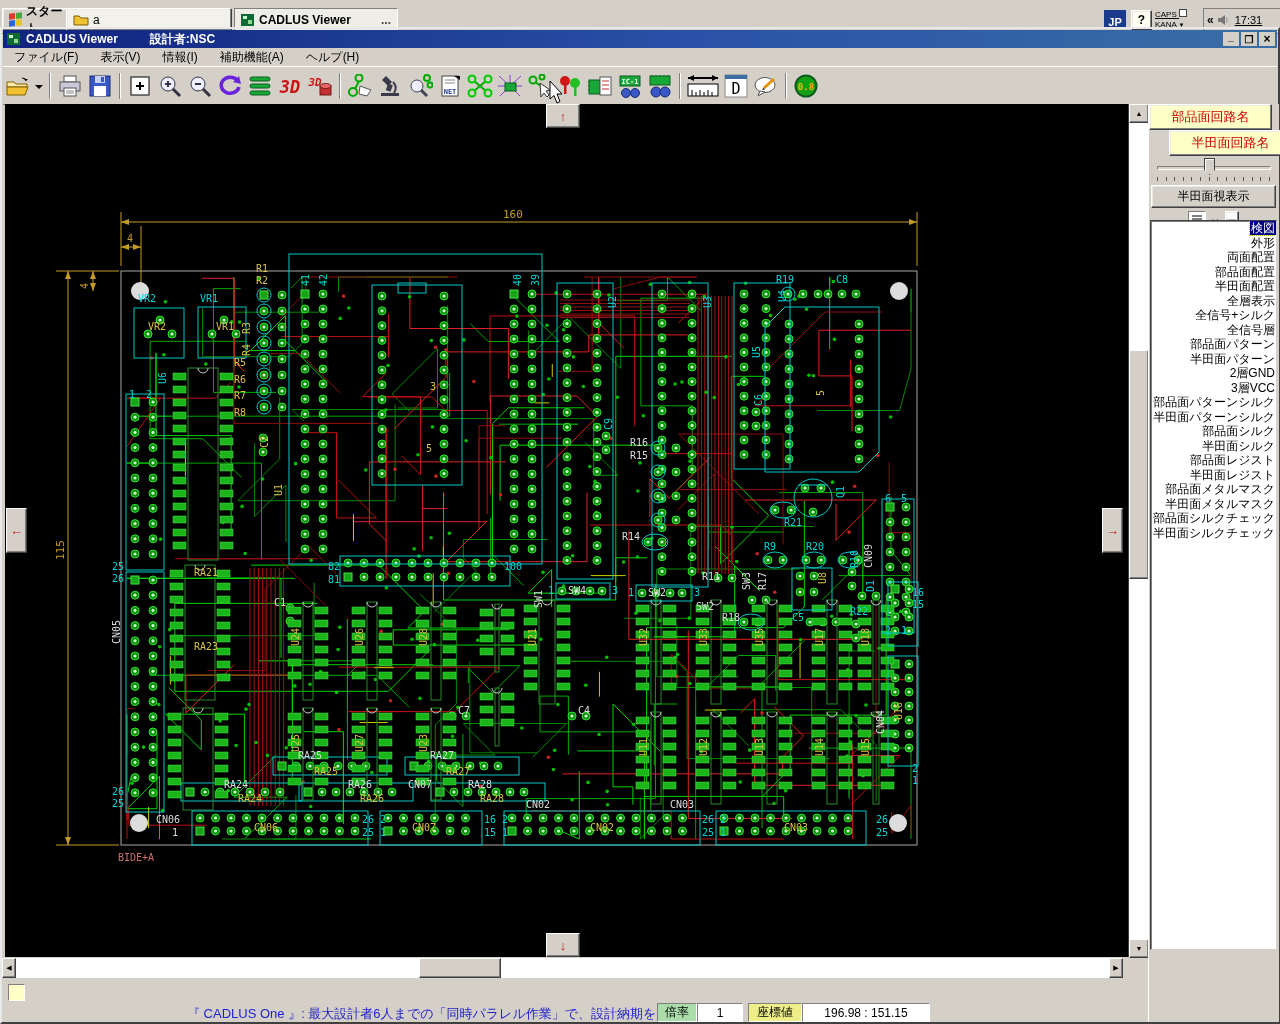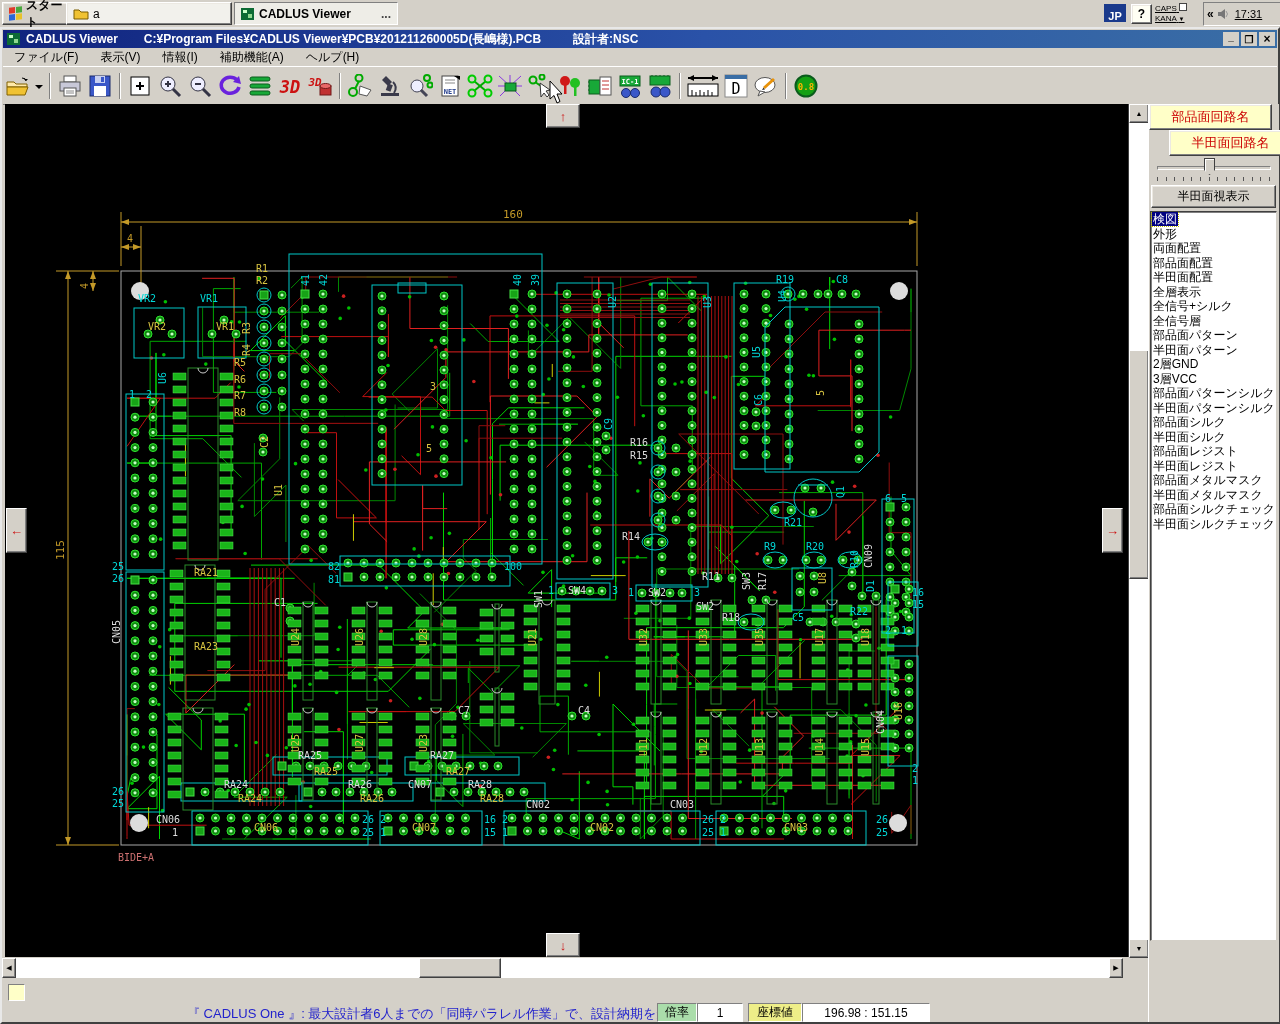--- a/index.html
+++ b/index.html
@@ -2,21 +2,21 @@
 <html><head>
 <meta charset="utf-8">
 <style>
   html,body{margin:0;padding:0;}
   body{width:1280px;height:1024px;background:#d4d0c8;font-family:"Liberation Sans",sans-serif;overflow:hidden;position:relative;font-size:12px;}
   .abs{position:absolute;}
   .raised{border:1px solid;border-color:#ffffff #404040 #404040 #ffffff;box-shadow:inset -1px -1px 0 #808080,inset 1px 1px 0 #ece9e2;}
   .sunken{border:1px solid;border-color:#808080 #ffffff #ffffff #808080;}
   .deep{border:1px solid;border-color:#404040 #d4d0c8 #d4d0c8 #404040;box-shadow:inset 1px 1px 0 #808080;}
   
-  #taskbar{left:0;top:0;width:1280px;height:27px;background:#d4d0c8;border-bottom:1px solid #808080;}
+  #taskbar{left:0;top:6px;width:1280px;height:27px;background:#d4d0c8;border-bottom:1px solid #808080;}
   .taskbtn{height:21px;display:flex;align-items:center;gap:4px;padding:0 6px;font-size:12px;}
   
   #titlebar{left:3px;top:30px;width:1274px;height:18px;background:linear-gradient(90deg,#10237e,#2a52a8 55%,#3a6ea5);display:flex;align-items:center;color:#fff;font-weight:bold;font-size:12px;}
   #titlebar .wbtn{width:16px;height:14px;background:#d4d0c8;color:#000;display:flex;align-items:center;justify-content:center;font-size:10px;font-weight:bold;margin-left:2px;}
   
   #menubar{left:3px;top:48px;width:1274px;height:18px;background:#d4d0c8;display:flex;align-items:center;}
   .menu-item{padding:1px 11px;cursor:default;}
   
   #toolbar{left:3px;top:66px;width:1274px;height:37px;background:#d4d0c8;border-top:1px solid #fff;border-bottom:1px solid #808080;display:flex;align-items:center;}
   .tbtn{width:30px;height:30px;display:flex;align-items:center;justify-content:center;}
@@ -25,21 +25,21 @@
   #canvas{left:5px;top:104px;width:1123px;height:853px;background:#000;}
   .scrollbtn{position:absolute;background:#d4d0c8;border:1px solid;border-color:#fff #404040 #404040 #fff;box-shadow:inset -1px -1px 0 #808080;color:#cc1111;display:flex;align-items:center;justify-content:center;font-weight:bold;font-size:13px;}
   
   #vscroll{left:1128px;top:104px;width:20px;height:853px;background:#ffffff;border-left:1px solid #404040;}
   #hscroll{left:2px;top:958px;width:1120px;height:20px;background:#ffffff;}
   .sbarrow{position:absolute;background:#d4d0c8;border:1px solid;border-color:#fff #404040 #404040 #fff;box-shadow:inset -1px -1px 0 #808080;display:flex;align-items:center;justify-content:center;font-size:7px;color:#000;}
   .sbthumb{position:absolute;background:#d4d0c8;border:1px solid;border-color:#fff #404040 #404040 #fff;box-shadow:inset -1px -1px 0 #808080;}
   
   #sidebar{left:1148px;top:104px;width:130px;height:918px;background:#d4d0c8;border-left:1px solid #fff;}
   .side-ybtn{position:absolute;left:0;width:121px;height:24px;background:#ffffc8;color:#cc0000;font-size:13px;display:flex;align-items:center;justify-content:center;}
-  #layerlist{position:absolute;left:1px;top:107px;width:125px;height:728px;background:#fff;overflow:hidden;}
+  #layerlist{position:absolute;left:1px;top:116px;width:125px;height:728px;background:#fff;overflow:hidden;text-align:right;}
   .layer-item{height:14.5px;line-height:14.5px;font-size:12px;white-space:nowrap;padding-left:1px;color:#000;}
   .layer-item span{padding:0 1px;}
   .layer-item.sel span{background:#000080;color:#fff;outline:1px dotted #c0c000;}
   
   #statusbar{left:2px;top:978px;width:1146px;height:44px;background:#d4d0c8;}
   .stfield{position:absolute;height:17px;font-size:12px;display:flex;align-items:center;justify-content:center;}
   #winframe{left:0;top:27px;width:1276px;height:993px;border:2px solid;border-color:#e8e8e8 #404040 #404040 #e8e8e8;pointer-events:none;}
   svg text{font-family:"DejaVu Sans Mono","Liberation Mono",monospace;}
 </style>
 </head>
@@ -92,21 +92,20 @@
 
 <div id="winframe" class="abs"></div>
 
 <div id="titlebar" class="abs">
   <svg width="16" height="14" style="margin:0 4px 0 3px;">
       <rect x="1" y="1" width="13" height="12" fill="#0c6b34"></rect>
       <rect x="3" y="3" width="4" height="3" fill="#c8ffc8"></rect>
       <rect x="8" y="7" width="4" height="4" fill="#8fd88f"></rect>
     </svg>
   <span>CADLUS Viewer</span>
-  <span style="margin-left:26px;">C:¥Program Files¥CADLUS Viewer¥PCB¥201211260005D(長嶋様).PCB</span>
   <span style="margin-left:32px;">設計者:NSC</span>
   <span style="flex:1;"></span>
   <span class="wbtn">
       <span style="margin-top:-6px;">_</span>
     </span>
   <span class="wbtn">
       <span>❐</span>
     </span>
   <span class="wbtn" style="margin-right:2px;">
       <span style="font-size:12px;">×</span>

